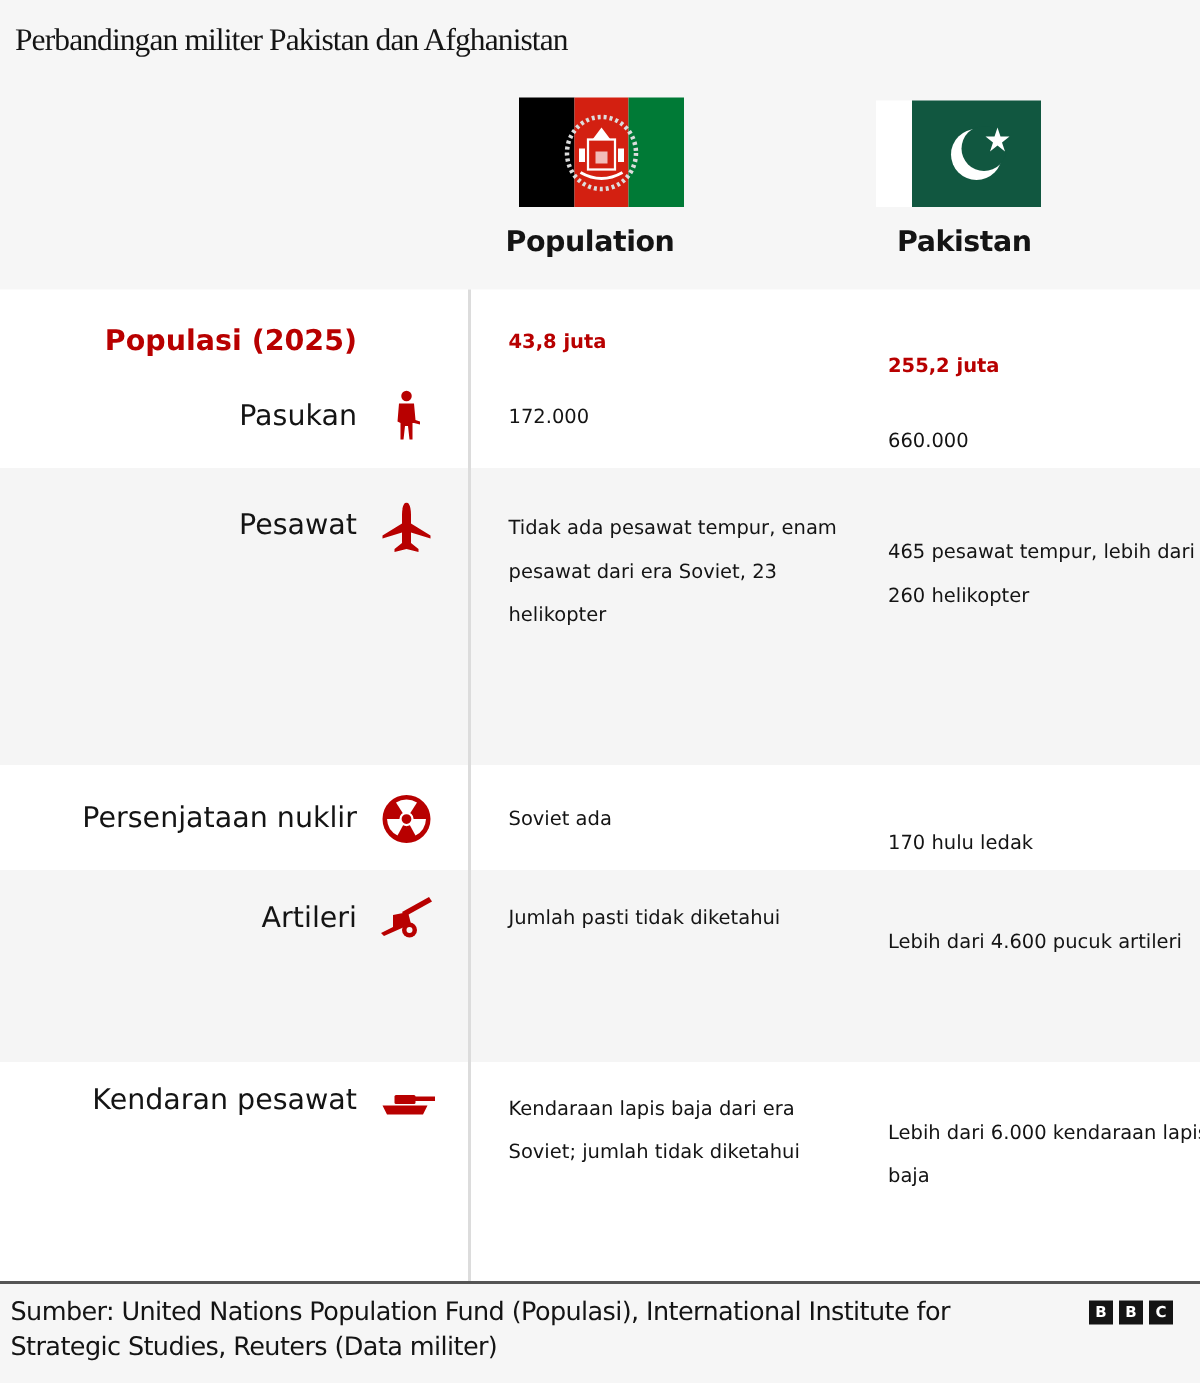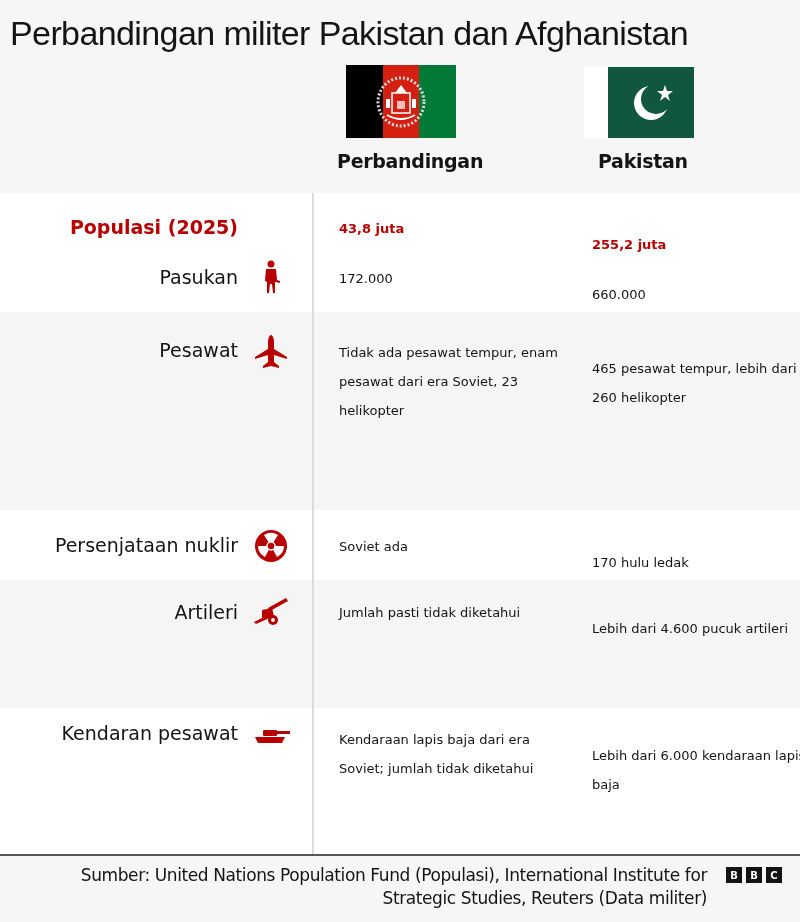--- a/index.html
+++ b/index.html
@@ -1,34 +1,34 @@
 <!DOCTYPE html>
 <html><head>
 <meta charset="utf-8">
 <style>
   * { margin:0; padding:0; box-sizing:border-box; }
   body { width:800px; height:922px; background:#f6f6f6; font-family:"DejaVu Sans","Liberation Sans",sans-serif; color:#141414; position:relative; overflow:hidden; }
-  .title { position:absolute; left:10px; top:14px; font-family:Liberation Sans, sans-serif; font-size:34px; font-weight:normal; letter-spacing:-0.6px; color:#141414; }
+  .title { position:absolute; left:10px; top:14px; font-family:Liberation Serif, serif; font-size:21px; font-weight:normal; letter-spacing:-0.6px; color:#141414; }
   .flag { position:absolute; }
   .flag-af { left:346px; top:65px; width:110px; height:73px; display:flex; }
   .flag-af .s { flex:1; }
   .flag-pk { left:584px; top:67px; width:110px; height:71px; display:flex; }
   .colname { position:absolute; top:150px; font-size:19px; font-weight:bold; letter-spacing:-0.3px; }
   .row { position:absolute; left:0; width:800px; }
   .white { background:#ffffff; }
   .grey { background:#f5f5f5; }
   .divider { position:absolute; left:312px; top:193px; width:2px; height:662px; background:#dcdcdc; }
   .label { position:absolute; right:562px; font-size:19px; text-align:left; white-space:nowrap; }
   .icon { position:absolute; left:252px; width:38px; height:34px; }
   .cell { position:absolute; font-size:13px; line-height:29px; }
   .c1 { left:339px; width:220px; }
   .c2 { left:592px; width:220px;margin-top:16px; }
   .red { color:#b80000; font-weight:bold; }
   .footer-line { position:absolute; left:0; top:854px; width:800px; height:2px; background:#555; }
-  .source { position:absolute; left:7px; top:864px; width:700px; font-size:17px; line-height:23px; letter-spacing:-0.4px; color:#141414;text-align:right; }
+  .source { position:absolute; left:7px; top:864px; width:700px; font-size:17px; line-height:23px; letter-spacing:-0.4px; color:#141414; }
   .bbc { position:absolute; left:726px; top:867px; display:flex; gap:4px; }
   .bbc span { width:16px; height:16px; background:#141414; color:#fff; font-size:10px; font-weight:bold; display:flex; align-items:center; justify-content:center; }
 </style>
 </head>
 <body>
 
 <h1 class="title">Perbandingan militer Pakistan dan Afghanistan</h1>
 
 <div class="flag flag-af">
   <div class="s" style="background:#000"></div>
@@ -49,21 +49,21 @@
   <div style="width:24px;background:#fff"></div>
   <div style="flex:1;background:#115740;position:relative">
     <svg style="position:absolute;left:16px;top:10px" width="60" height="50" viewBox="0 0 60 50">
       <circle cx="27" cy="26" r="17" fill="#fff"></circle>
       <circle cx="32" cy="22" r="15" fill="#115740"></circle>
       <polygon points="41,8 43,14 49,14 44,18 46,24 41,20 36,24 38,18 33,14 39,14" fill="#fff"></polygon>
     </svg>
   </div>
 </div>
 
-<div class="colname" style="left:337px">Perbandingan</div>
+<div class="colname" style="left:337px">Population</div>
 <div class="colname" style="left:598px">Pakistan</div>
 
 <div class="row white" style="top:193px;height:119px"></div>
 <div class="row grey" style="top:312px;height:198px"></div>
 <div class="row white" style="top:510px;height:70px"></div>
 <div class="row grey" style="top:580px;height:128px"></div>
 <div class="row white" style="top:708px;height:146px"></div>
 
 <div class="divider"></div>
 

